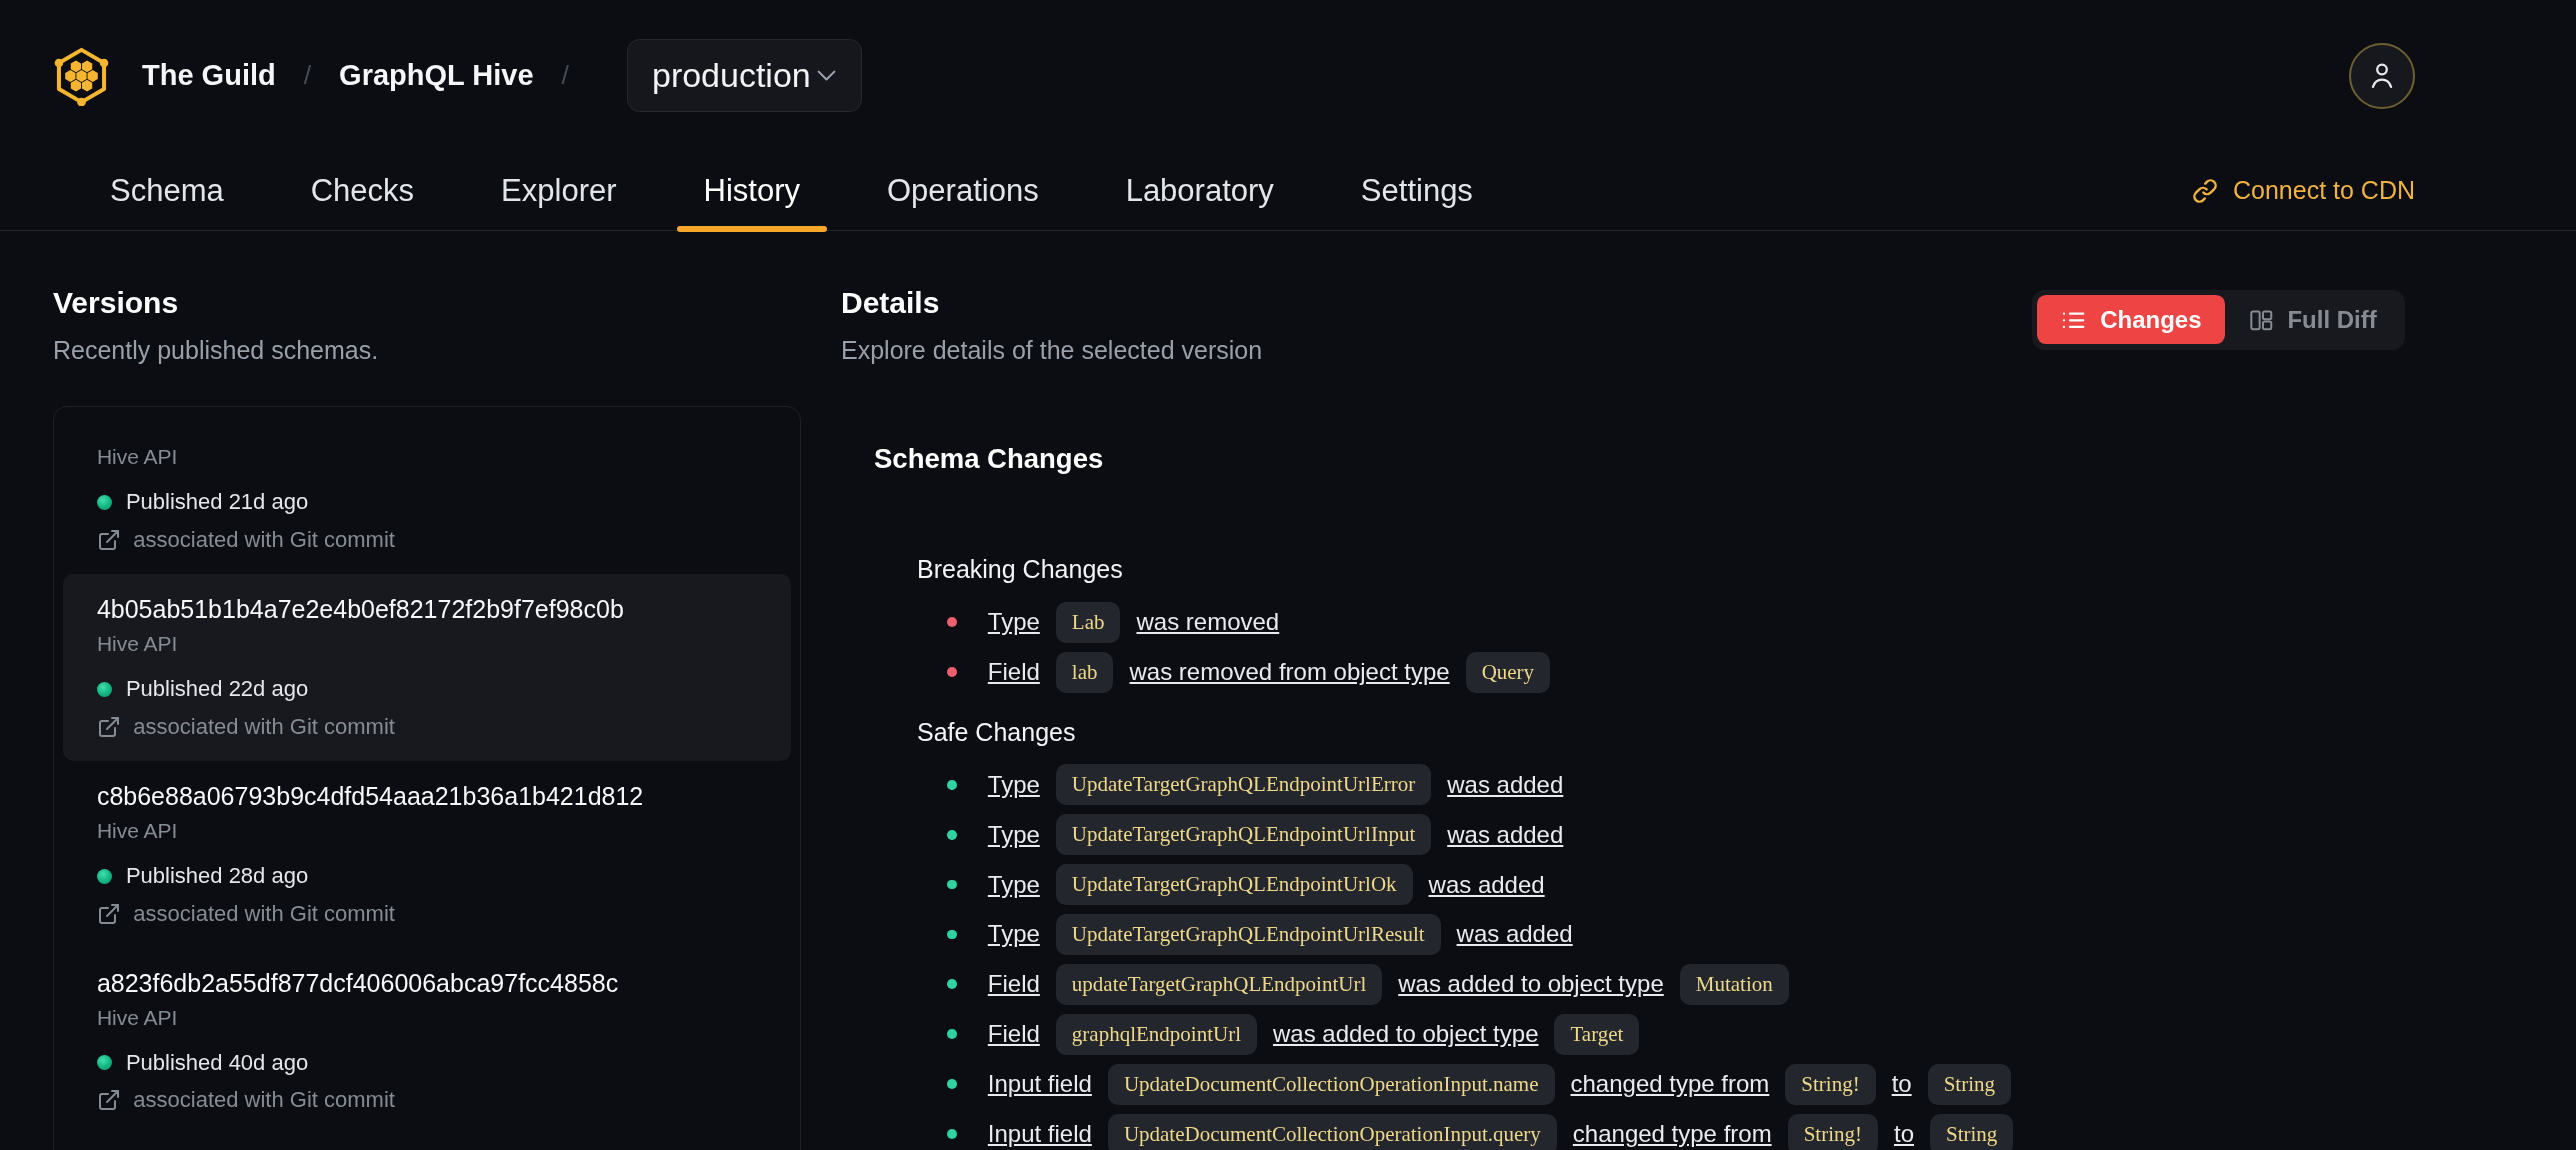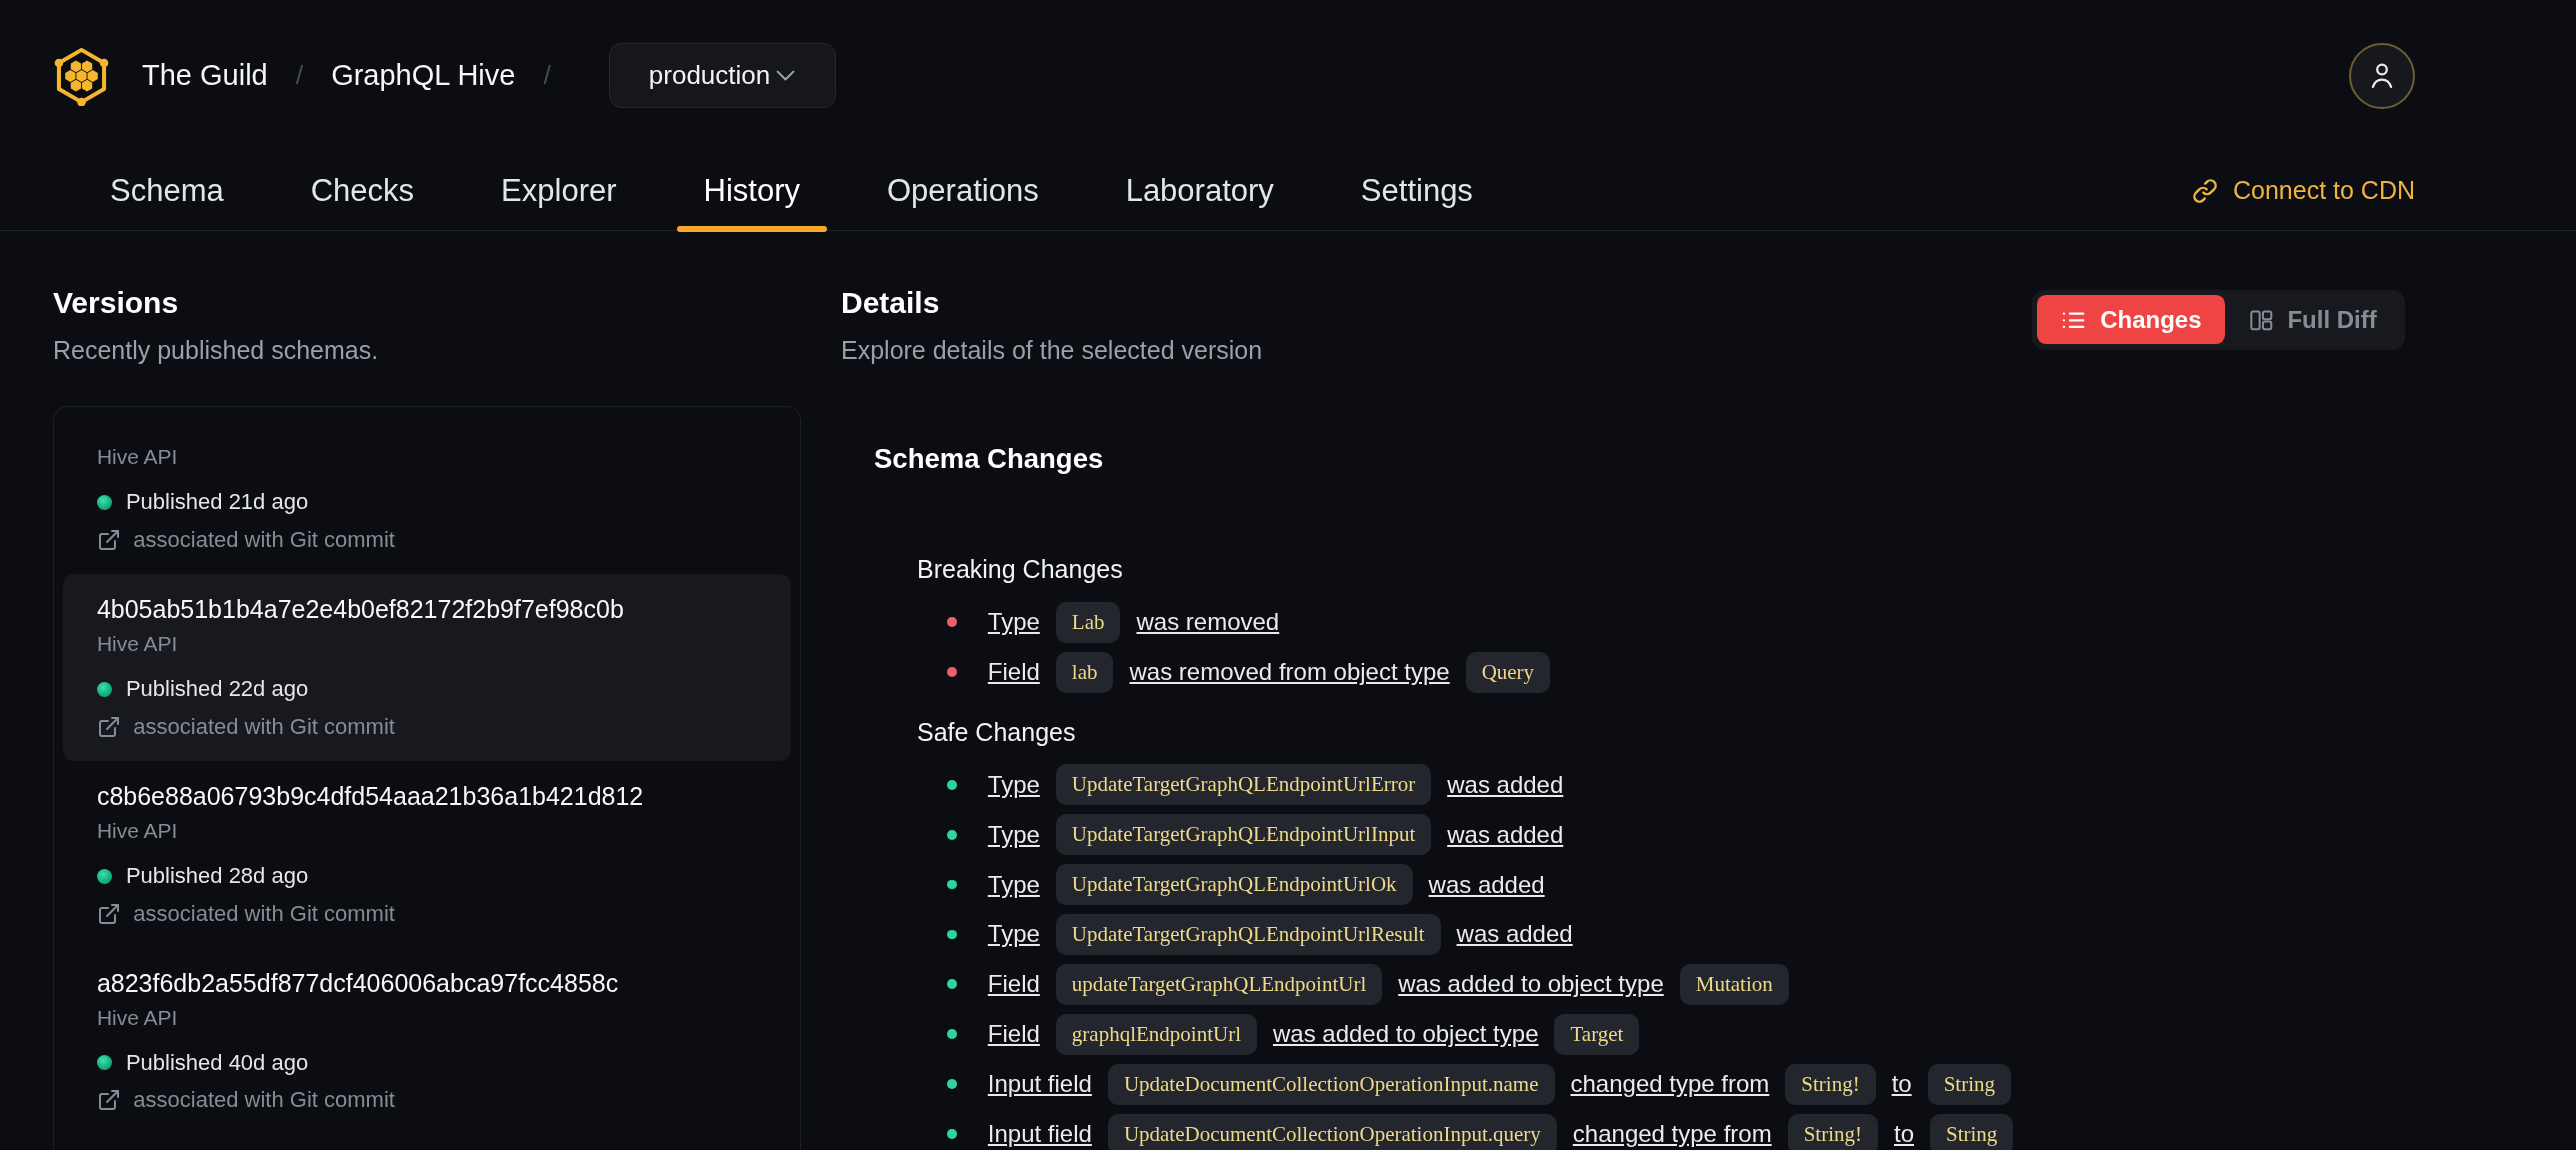--- a/index.html
+++ b/index.html
@@ -11,26 +11,26 @@
     -webkit-font-smoothing:antialiased;
   }
 
   
   header { border-bottom:1.8px solid #212429; }
   .header-top {
     height:151px; display:flex; align-items:center;
     padding:0 161px 0 53px;
   }
   .logo { width:57px; height:60px; margin-right:32px; flex-shrink:0; }
-  .crumb { font-size:29px; font-weight:400; color:#f5f6f8; }
+  .crumb { font-size:29px; font-weight:700; color:#f5f6f8; }
   .crumb-sep { font-size:26.6px; color:#454b54; margin:0 28px; }
   .target-select {
     margin-left:30px; display:flex; align-items:center; gap:5px;
     background:#15171c; border:1.8px solid #25282e; border-radius:12.4px;
-    padding:16px 39px; font-size:26px; color:#f2f3f5; cursor:pointer;
+    padding:16px 24px; font-size:34px; color:#f2f3f5; cursor:pointer;
   }
   .chev { width:21px; height:14px; stroke:#9ca3af; fill:none; stroke-width:2.4; }
   .avatar {
     margin-left:auto; width:66px; height:66px; border-radius:50%;
     background:#16181d; border:2.7px solid #6e5f33;
     display:flex; align-items:center; justify-content:center; cursor:pointer;
   }
   .avatar svg { width:32px; height:35px; }
 
   .nav-row {

